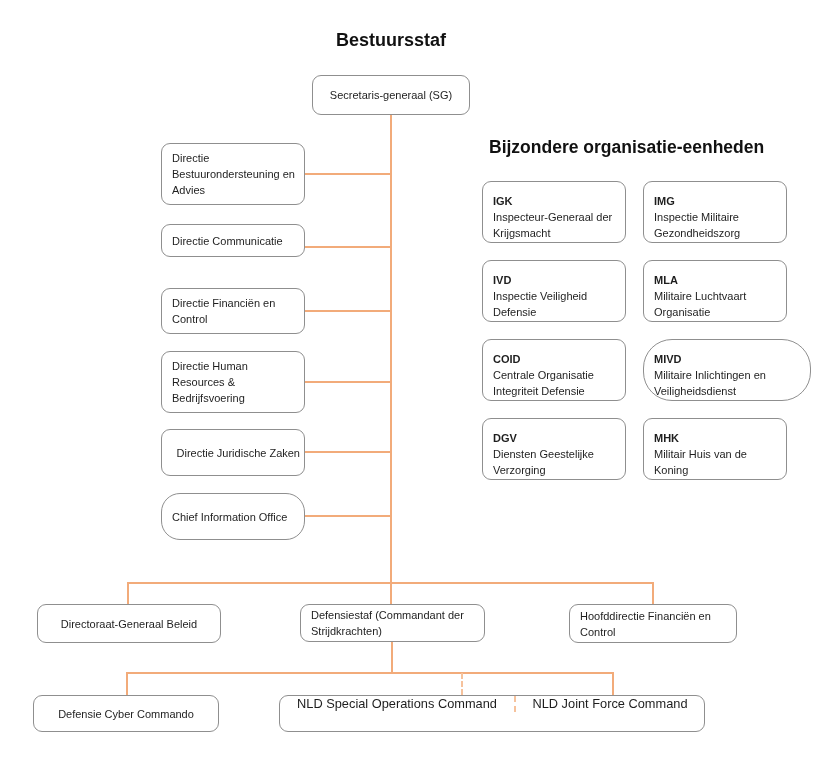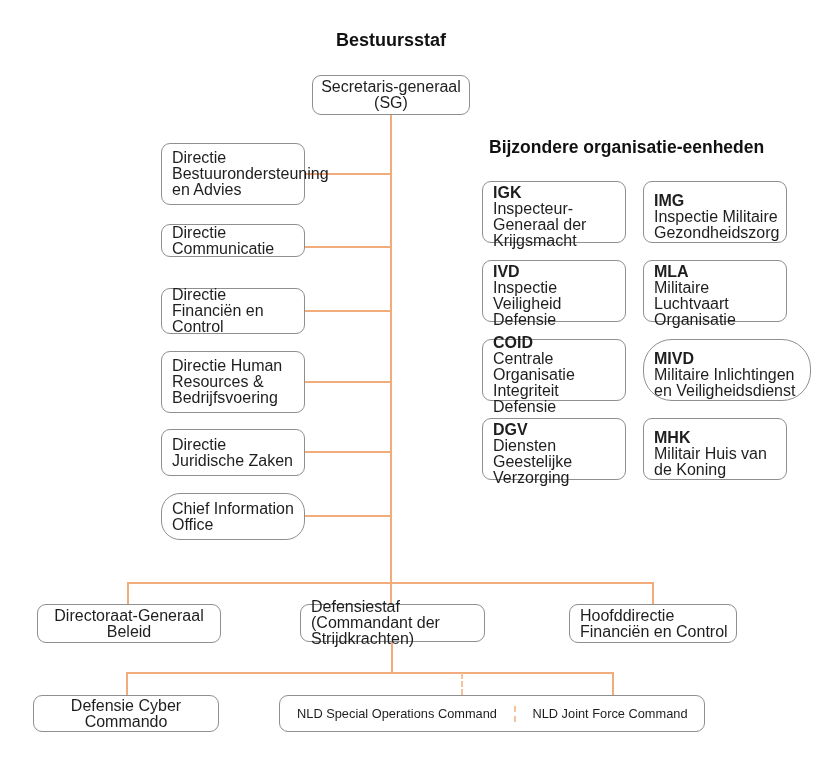--- a/index.html
+++ b/index.html
@@ -23,21 +23,21 @@
   .box{
     position:absolute;
     box-sizing:border-box;
     background:#ffffff;
     border:1px solid var(--border);
     border-radius:9px;
     z-index:2;
     display:flex;
     flex-direction:column;
     justify-content:center;
-    font-size:16px;
+    font-size:11px;
     line-height:16px;
     color:var(--text);
     padding:4px 4px 4px 10px;
   }
   .box.center{align-items:center;text-align:center;padding:4px 3px;}
 
   .title{
     position:absolute;left:312px;top:30px;width:158px;
     text-align:center;font-size:18px;font-weight:700;color:var(--heading);
     z-index:2;
@@ -45,21 +45,21 @@
   .section-heading{
     position:absolute;left:489px;top:137px;width:320px;
     font-size:17.5px;font-weight:700;color:var(--heading);z-index:2;
   }
   .unit-abbr{font-weight:700;margin-top:10px;}
 
   
   .wide{
     position:absolute;left:279px;top:695px;width:426px;height:37px;
     box-sizing:border-box;background:#fff;border:1px solid var(--border);
-    border-radius:9px;z-index:2;display:flex;align-items:center;
+    border-radius:9px;z-index:2;display:flex;align-items:flex-start;
     font-size:12.8px;line-height:16px;
   }
   .wide .cell{display:flex;align-items:center;justify-content:center;text-align:center;}
   .wide .cell.c1{width:234px;}
   .wide .cell.c2{flex:1;border-left:2px dashed var(--line-dash);}
 </style>
 </head>
 <body>
 
 <div class="canvas">
@@ -95,21 +95,21 @@
   </div>
   <div class="box" style="left:161px;top:224px;width:144px;height:33px;">
     <span>Directie Communicatie</span>
   </div>
   <div class="box" style="left:161px;top:351px;width:144px;height:62px;">
     <span>Directie Human Resources &amp; Bedrijfsvoering</span>
   </div>
   <div class="box" style="left:161px;top:288px;width:144px;height:46px;">
     <span>Directie Financiën en Control</span>
   </div>
-  <div class="box" style="left:161px;top:429px;width:144px;height:47px;">
+  <div class="box" style="left:161px;top:429px;width:144px;height:47px;text-align:right;">
     <span>Directie Juridische Zaken</span>
   </div>
   <div class="box" style="left:161px;top:493px;width:144px;height:47px;border-radius:19px;">
     <span>Chief Information Office</span>
   </div>
 
   <div class="box" style="left:482px;top:181px;width:144px;height:62px;">
     <span class="unit-abbr">IGK</span>
     <span>Inspecteur-Generaal der Krijgsmacht</span>
   </div>

